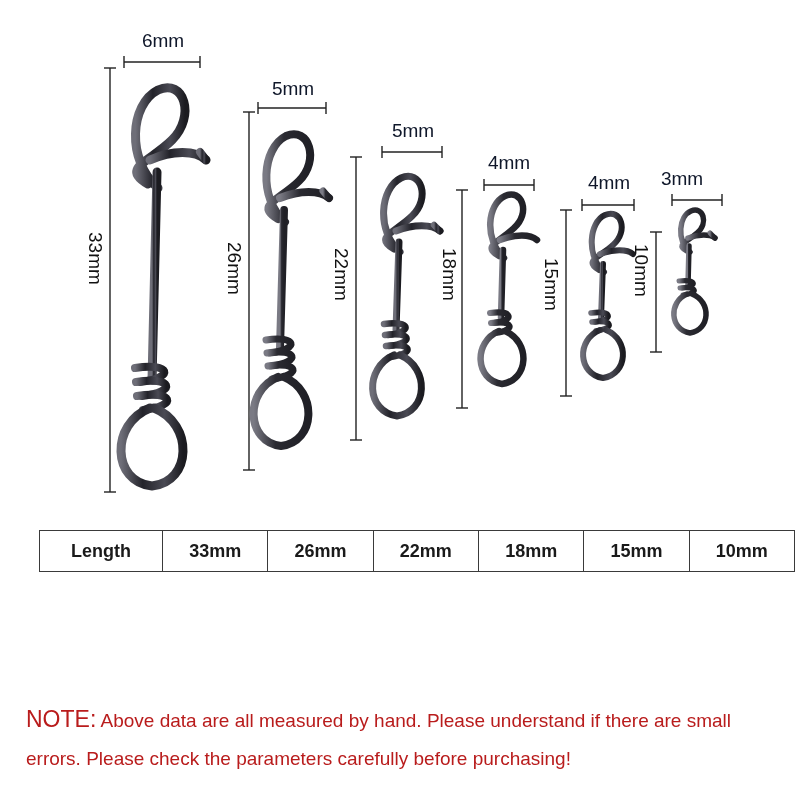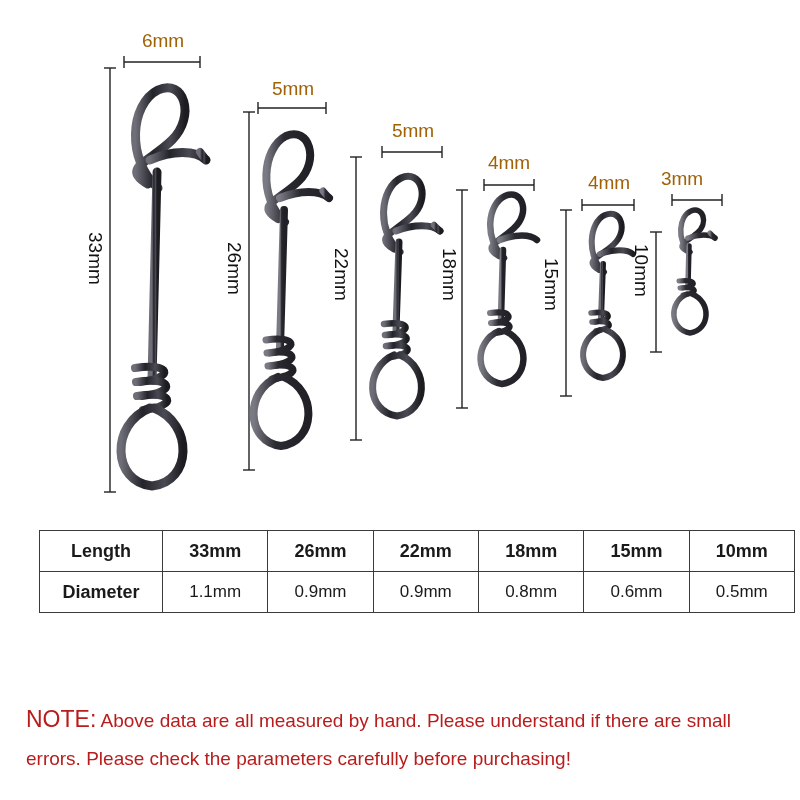--- a/index.html
+++ b/index.html
@@ -26,21 +26,21 @@
     position: relative;
     width: 800px;
     height: 512px;
   }
 
   
   .dim-top {
     position: absolute;
     font-size: 19px;
     font-family: "Liberation Sans", sans-serif;
-    color: #a16207;
+    color: #0f172a;
     white-space: nowrap;
     text-align: center;
   }
   .dim-side {
     position: absolute;
     font-size: 19px;
     font-family: "Liberation Sans", sans-serif;
     color: #111;
     white-space: nowrap;
     writing-mode: vertical-rl;
@@ -264,29 +264,20 @@
       <tbody>
         <tr class="head">
           <td class="rowlabel">Length</td>
           <td>33mm</td>
           <td>26mm</td>
           <td>22mm</td>
           <td>18mm</td>
           <td>15mm</td>
           <td>10mm</td>
         </tr>
-        <tr>
-          <td class="rowlabel">Diameter</td>
-          <td>1.1mm</td>
-          <td>0.9mm</td>
-          <td>0.9mm</td>
-          <td>0.8mm</td>
-          <td>0.6mm</td>
-          <td>0.5mm</td>
-        </tr>
       </tbody>
     </table>
   </div>
 
   <div class="note">
     <span class="note-label">NOTE:</span><span> Above data are all measured by hand. Please understand if there are small errors. Please check the parameters carefully before purchasing!</span>
   </div>
 
 </div>
 

